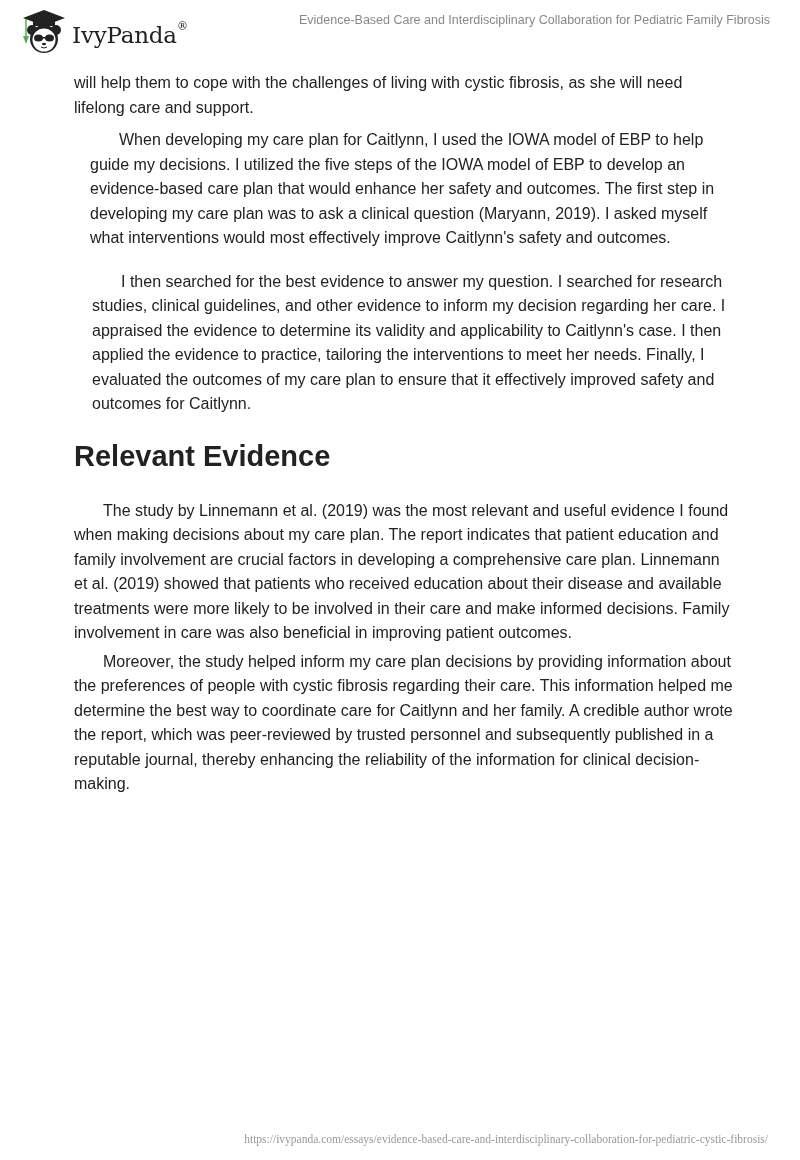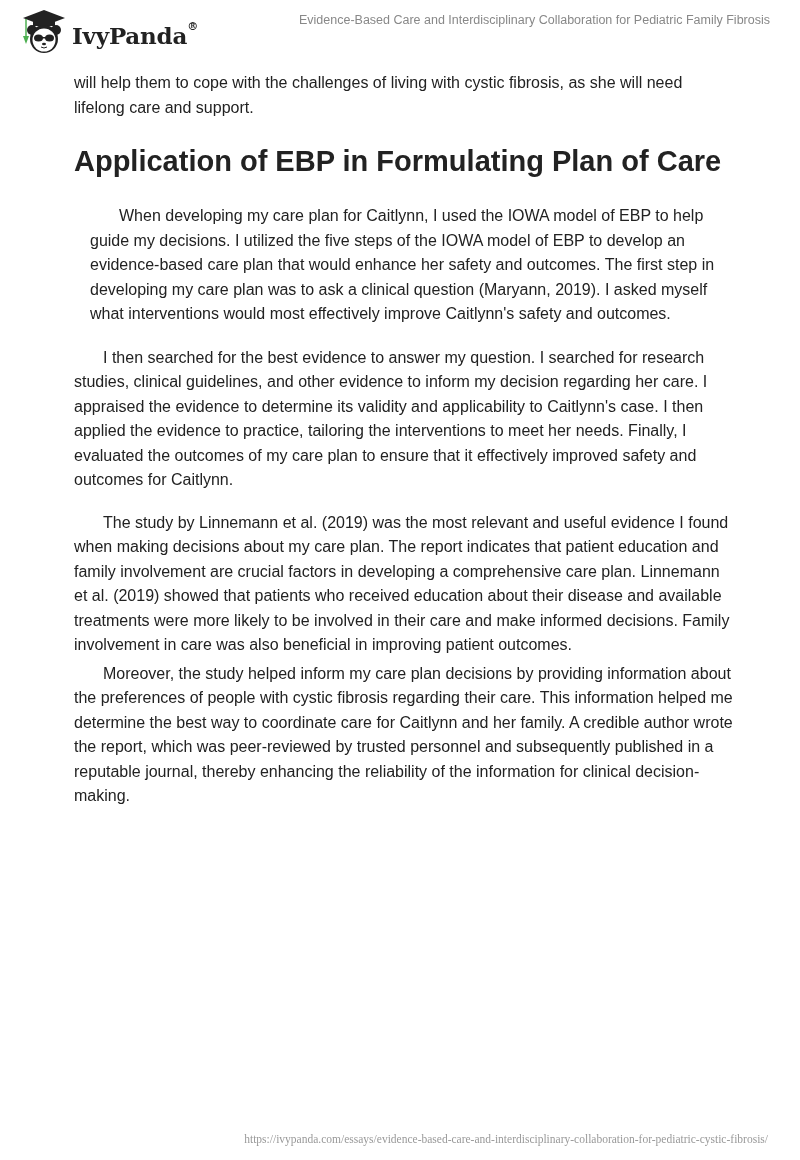--- a/index.html
+++ b/index.html
@@ -24,21 +24,21 @@
     .logo {
       position: absolute;
       left: 20px;
       top: 8px;
       display: flex;
       align-items: center;
     }
     .logo svg { display: block; }
     .logo-text {
       font-family: "DejaVu Serif", serif;
-      font-weight: bold;
+      font-weight: normal;
       font-size: 23px;
       color: #222222;
       margin-left: 6px;
       margin-top: 6px;
       letter-spacing: -0.2px;
     }
     .logo-text sup {
       font-size: 11px;
       vertical-align: top;
       position: relative;
@@ -65,24 +65,24 @@
       color: #222222;
     }
     p.indent { text-indent: 29px; }
     h2 {
       margin: 0;
       font-size: 29px;
       font-weight: bold;
       line-height: 42px;
       color: #222222;
     }
-    .p0 { margin-bottom: 20px; }
+    .p0 { margin-bottom: 8px; }
     .h-app { margin-bottom: 22px; }
     .p-app1 { margin-bottom: 19px; margin-left: 16px; }
-    .p-app2 { margin-bottom: 18px; }
+    .p-app2 { margin-bottom: 18px; margin-left: 18px; }
     .h-rel { margin-bottom: 22px; }
     .p-rel1 { margin-bottom: 4px; }
     .footer-url {
       position: absolute;
       right: 32px;
       top: 1133px;
       font-size: 11.5px;
       color: #999999;
       white-space: nowrap;
       font-family: Liberation Serif, serif;
@@ -117,21 +117,21 @@
       </svg>
     </span>
     <span class="logo-text"><span>IvyPanda</span><sup>®</sup></span>
   </div>
   <div class="doc-title">Evidence-Based Care and Interdisciplinary Collaboration for Pediatric Family Fibrosis</div>
 </div>
 
 <div class="content">
   <p class="p0">will help them to cope with the challenges of living with cystic fibrosis, as she will need lifelong care and support.</p>
 
-  <h2 class="h-app">Application of EBP in Formulating Plan of Care</h2>
   <p class="indent p-app1">When developing my care plan for Caitlynn, I used the IOWA model of EBP to help guide my decisions. I utilized the five steps of the IOWA model of EBP to develop an evidence-based care plan that would enhance her safety and outcomes. The first step in developing my care plan was to ask a clinical question (Maryann, 2019). I asked myself what interventions would most effectively improve Caitlynn's safety and outcomes.</p>
   <p class="indent p-app2">I then searched for the best evidence to answer my question. I searched for research studies, clinical guidelines, and other evidence to inform my decision regarding her care. I appraised the evidence to determine its validity and applicability to Caitlynn's case. I then applied the evidence to practice, tailoring the interventions to meet her needs. Finally, I evaluated the outcomes of my care plan to ensure that it effectively improved safety and outcomes for Caitlynn.</p>
 
+  <h2 class="h-rel">Relevant Evidence</h2>
   <p class="indent p-rel1">The study by Linnemann et al. (2019) was the most relevant and useful evidence I found when making decisions about my care plan. The report indicates that patient education and family involvement are crucial factors in developing a comprehensive care plan. Linnemann et al. (2019) showed that patients who received education about their disease and available treatments were more likely to be involved in their care and make informed decisions. Family involvement in care was also beneficial in improving patient outcomes.</p>
   <p class="indent">Moreover, the study helped inform my care plan decisions by providing information about the preferences of people with cystic fibrosis regarding their care. This information helped me determine the best way to coordinate care for Caitlynn and her family. A credible author wrote the report, which was peer-reviewed by trusted personnel and subsequently published in a reputable journal, thereby enhancing the reliability of the information for clinical decision-making.</p>
 </div>
 
 <div class="footer-url">https://ivypanda.com/essays/evidence-based-care-and-interdisciplinary-collaboration-for-pediatric-cystic-fibrosis/</div>
 
 </body></html>

